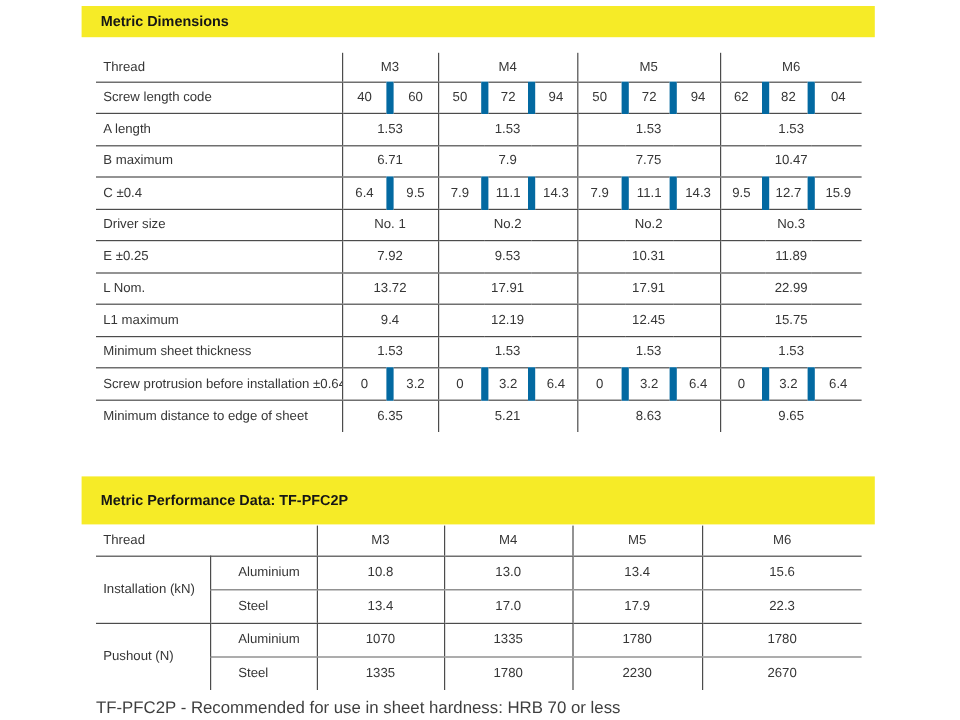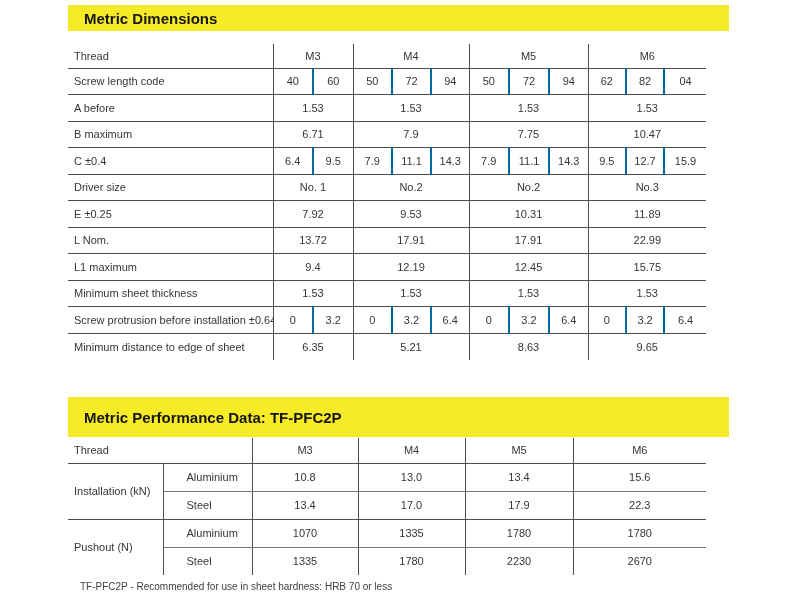--- a/index.html
+++ b/index.html
@@ -6,44 +6,44 @@
   body {
     width:800px; height:600px; background:#ffffff; overflow:hidden;
     position:relative; font-family:"Liberation Sans", sans-serif;
   }
   .banner {
     position:absolute; left:68px; width:661px; background:#F6EB27;
     display:flex; align-items:center; padding-left:16px; box-sizing:border-box;
   }
   #banner1 { top:5px;   height:26px; }
   #banner2 { top:397px; height:40px; }
-  .banner-title { font-size:15px; font-weight:bold; color:#161616; }
+  .banner-title { font-size:12px; font-weight:bold; color:#161616; }
 
   table {
-    position:absolute; left:68px; border-collapse:collapse; table-layout:fixed;
+    position:absolute; left:80px; border-collapse:collapse; table-layout:fixed;
   }
   #t1 { top:44px;  width:638px; }
   #t2 { top:438px; width:638px; }
   td {
     font-size:11px; color:#363636; text-align:center; vertical-align:middle;
     padding:0; overflow:hidden; white-space:nowrap;
   }
   td.lbl { text-align:left; padding-left:6px; }
   #t2 td.sub { text-align:left; padding-left:23px; }
   #t1 tr { height:26.5px; }
   #t1 tr.hdr { height:24px; }
   #t2 tr { height:28px; }
   #t2 tr.hdr { height:25px; }
   .bb  { border-bottom:1px solid #4c4c4c; }  
   .bbl { border-bottom:1px solid #777777;text-align:center; }  
   .gl  { border-left:1px solid #4c4c4c; }    
-  .sl  { border-left:2px solid #0369a1; }    
+  .sl  { border-left:6px solid #0369a1; }    
 
   .footnote {
-    position:absolute; left:80px; top:581px; font-size:10px; color:#3f3f3f;
+    position:absolute; left:80px; top:581px; font-size:14px; color:#3f3f3f;
   }
 </style>
 </head>
 <body>
 
 <div class="banner" id="banner1">
   <span class="banner-title">Metric Dimensions</span>
 </div>
 
 <table id="t1">
@@ -77,21 +77,21 @@
         <td class="sl bb">72</td>
         <td class="sl bb">94</td>
         <td class="gl bb">50</td>
         <td class="sl bb">72</td>
         <td class="sl bb">94</td>
         <td class="gl bb">62</td>
         <td class="sl bb">82</td>
         <td class="sl bb">04</td>
       </tr>
       <tr>
-        <td class="lbl bb">A before</td>
+        <td class="lbl bb">A length</td>
         <td class="gl bb" colspan="2">1.53</td>
         <td class="gl bb" colspan="3">1.53</td>
         <td class="gl bb" colspan="3">1.53</td>
         <td class="gl bb" colspan="3">1.53</td>
       </tr>
       <tr>
         <td class="lbl bb">B maximum</td>
         <td class="gl bb" colspan="2">6.71</td>
         <td class="gl bb" colspan="3">7.9</td>
         <td class="gl bb" colspan="3">7.75</td>

